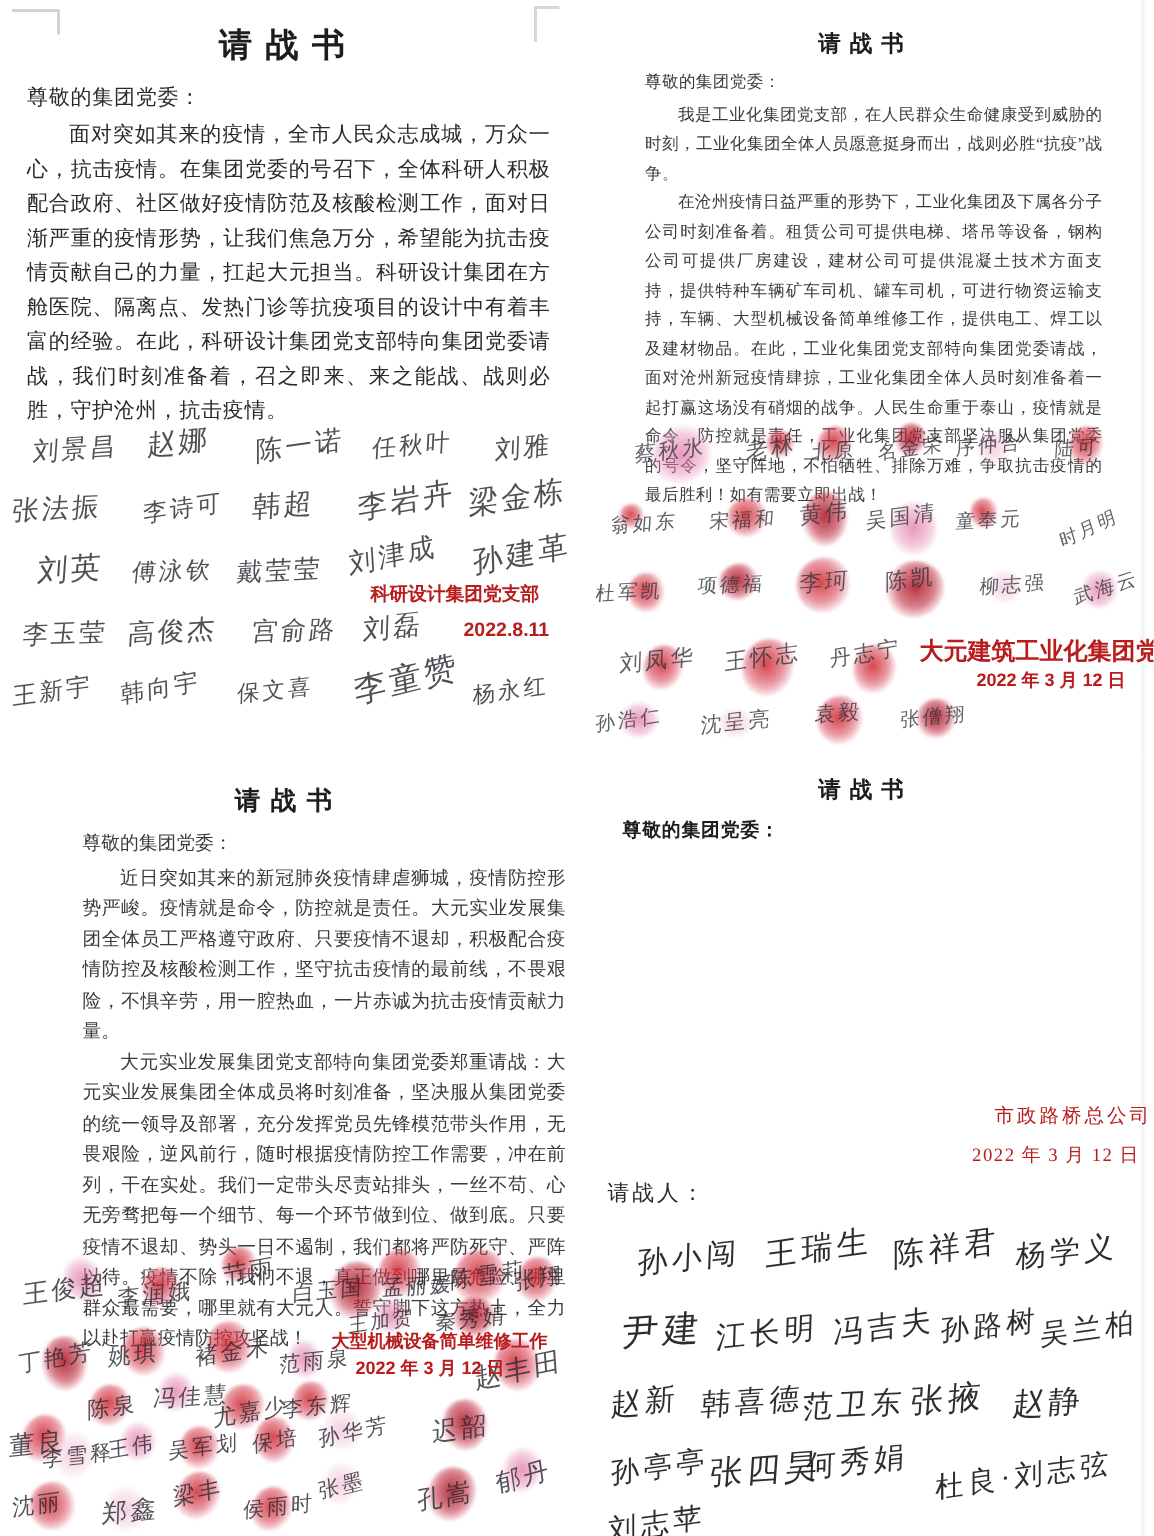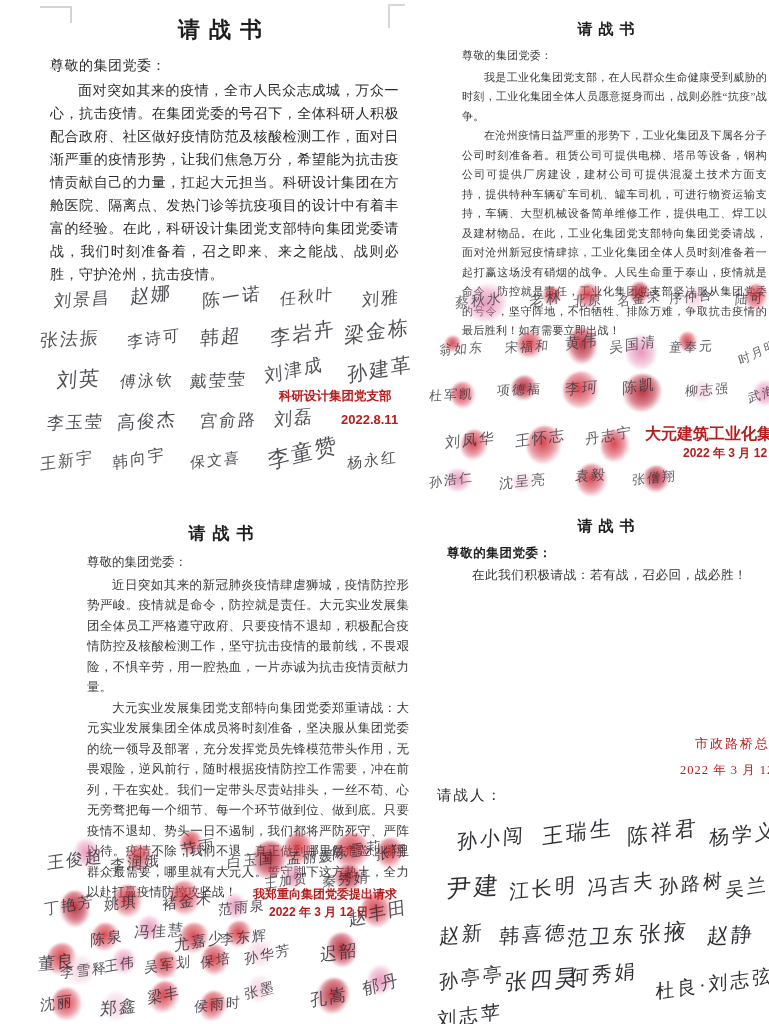--- a/index.html
+++ b/index.html
@@ -1,18 +1,18 @@
 <!DOCTYPE html>
 <html><head>
 <meta charset="utf-8">
 <style>
   html,body{margin:0;padding:0;}
   body{width:769px;height:1024px;position:relative;background:#ffffff;overflow:hidden;
        font-family:"Liberation Serif", serif;}
-  .doc{position:absolute;background:#fff;margin-left:32px;}
+  .doc{position:absolute;background:#fff;}
   #doc0{left:0;top:0;width:385px;height:505px;}
   #doc1{left:385px;top:0;width:384px;height:505px;}
   #doc2{left:0;top:505px;width:385px;height:519px;}
   #doc3{left:385px;top:505px;width:384px;height:519px;}
   #doc1:after,#doc3:after{content:"";position:absolute;right:6px;top:0;bottom:0;width:4px;
        background:linear-gradient(90deg,rgba(0,0,0,0) 0%,rgba(120,120,120,.10) 100%);}
   .doc h1{margin:0;text-align:center;font-weight:bold;color:#1d1d1f;}
   #doc0 h1{padding-top:15px;font-size:22px;letter-spacing:9px;}
   #doc1 h1{padding-top:20px;font-size:15px;letter-spacing:6px;}
   #doc2 h1{padding-top:17px;font-size:17px;letter-spacing:7px;}
@@ -232,30 +232,29 @@
         <span class="sig" style="left: 212px; top: 441px; font-size: 14px; transform: rotate(-12deg) skewX(-8deg);">孙华芳</span>
         <span class="sig" style="left: 288px; top: 436px; font-size: 17px; transform: rotate(-8deg) skewX(-8deg);">迟韶</span>
         <span class="sig" style="left: 8px; top: 489px; font-size: 15px; transform: rotate(-8deg) skewX(-8deg);">沈丽</span>
         <span class="sig" style="left: 68px; top: 491px; font-size: 17px; transform: rotate(-6deg) skewX(-8deg);">郑鑫</span>
         <span class="sig" style="left: 115px; top: 481px; font-size: 15px; transform: rotate(-12deg) skewX(-8deg);">梁丰</span>
         <span class="sig" style="left: 162px; top: 491px; font-size: 14px; transform: rotate(-6deg) skewX(-8deg);">侯雨时</span>
         <span class="sig" style="left: 212px; top: 477px; font-size: 14px; transform: rotate(-14deg) skewX(-8deg);">张墨</span>
         <span class="sig" style="left: 278px; top: 481px; font-size: 17px; transform: rotate(-10deg) skewX(-8deg);">孔嵩</span>
         <span class="sig" style="left: 330px; top: 468px; font-size: 17px; transform: rotate(-16deg) skewX(-8deg);">郁丹</span>
       </div>
-    <div class="unit">我郑重向集团党委提出请求</div>
+    <div class="unit">大型机械设备简单维修工作</div>
     <div class="date">2022 年 3 月 12 日</div>
   </section>
 
   <section class="doc" id="doc3">
     <h1>请战书</h1>
     <div class="content">
       <p class="salutation">尊敬的集团党委：</p>
       <div class="body">
-          <p class="para">在此我们积极请战：若有战，召必回，战必胜！</p>
         </div>
     </div>
     <div class="unit">市政路桥总公司</div>
     <div class="date">2022 年 3 月 12 日</div>
     <div class="signers-label">请战人：</div>
     <div class="sig-layer">
         <span class="sig" style="left: 40px; top: 320px; font-size: 20px; transform: rotate(-6deg) skewX(-8deg);">孙小闯</span>
         <span class="sig" style="left: 125px; top: 313px; font-size: 21px; transform: rotate(-8deg) skewX(-8deg);">王瑞生</span>
         <span class="sig" style="left: 210px; top: 313px; font-size: 21px; transform: rotate(-8deg) skewX(-8deg);">陈祥君</span>
         <span class="sig" style="left: 292px; top: 316px; font-size: 20px; transform: rotate(-6deg) skewX(-8deg);">杨学义</span>

